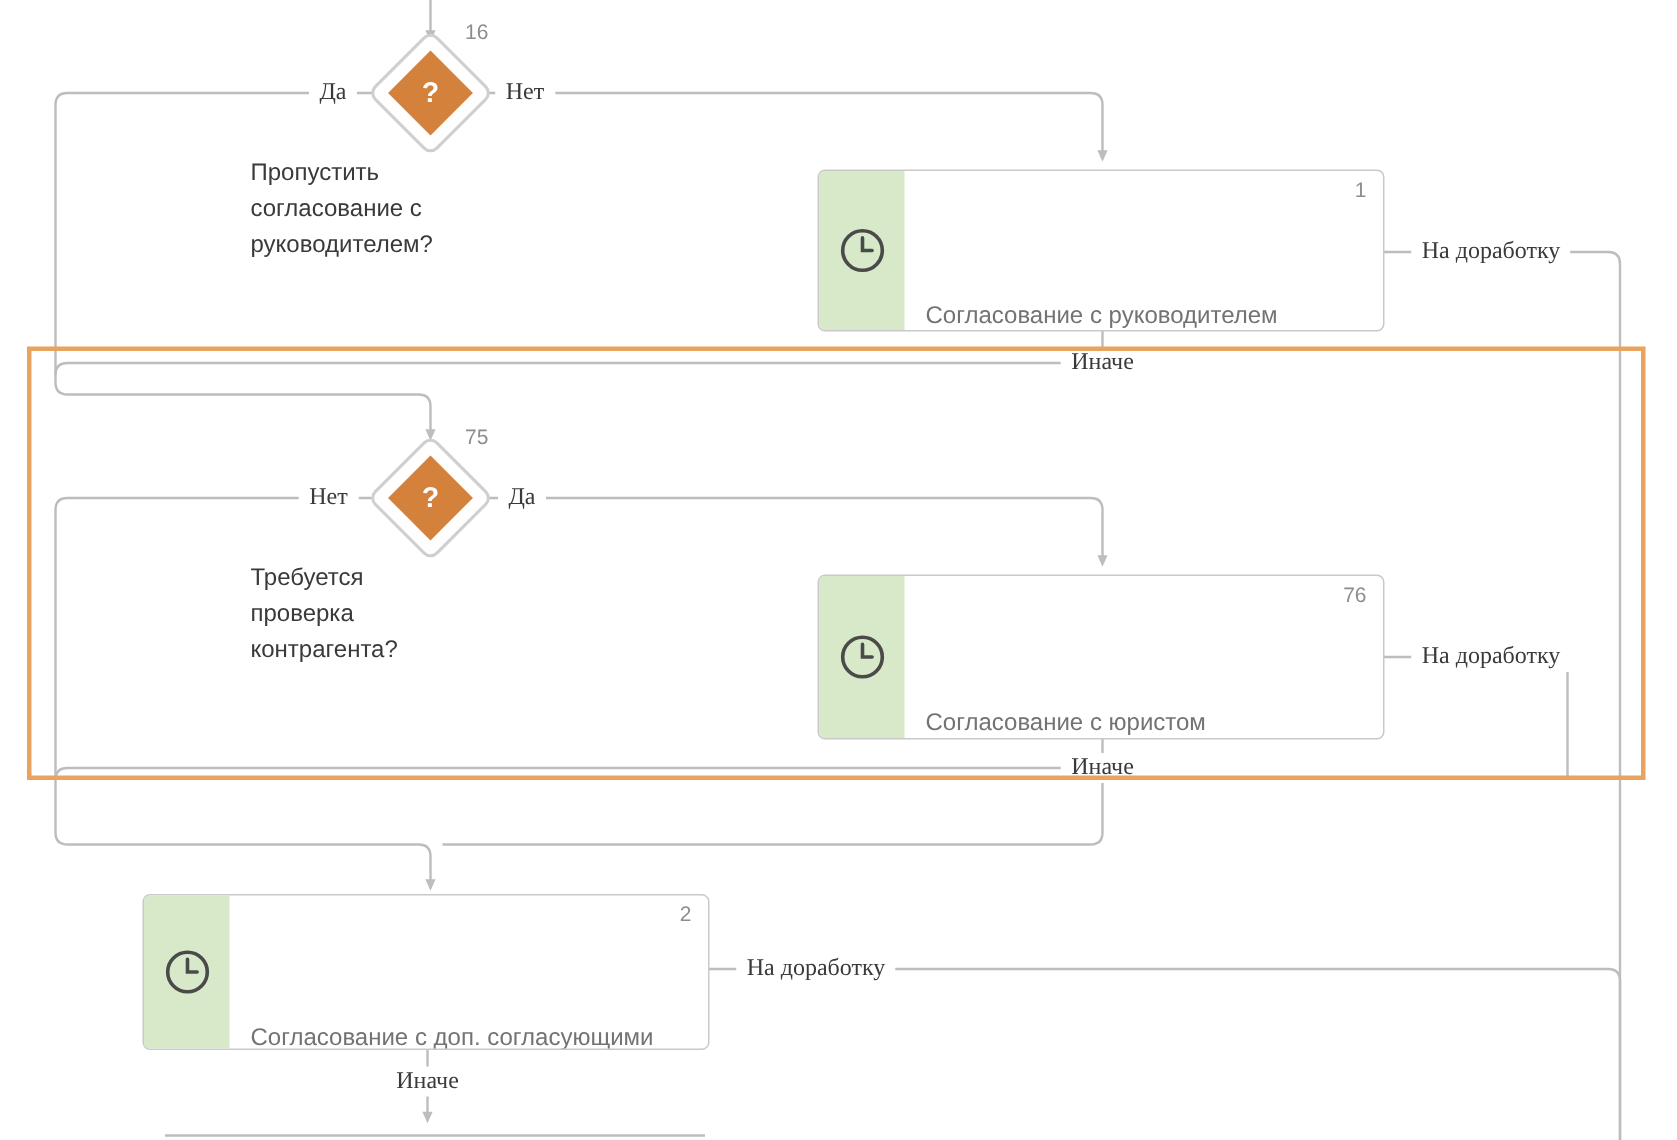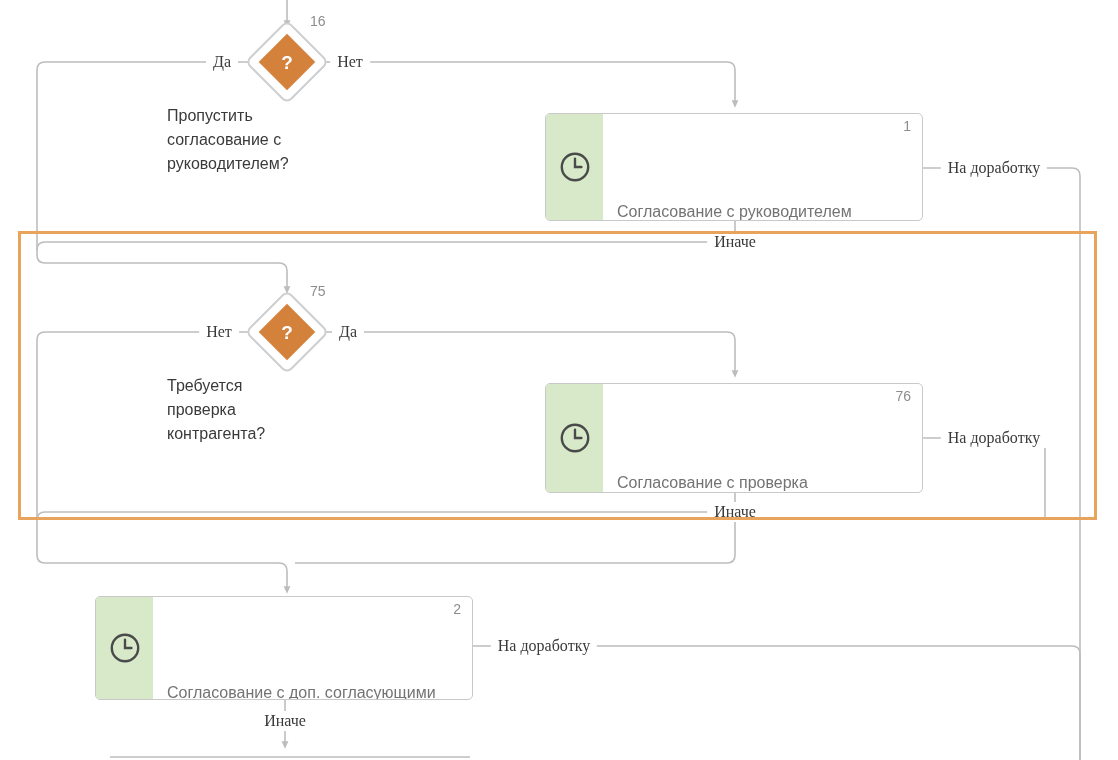--- a/index.html
+++ b/index.html
@@ -232,21 +232,21 @@
 контрагента?</div>
 
   <div class="task" style="left:545px; top:383px; width:378px; height:110px;padding-left:37px;">
     <div class="strip">
       <svg class="clock" width="34" height="34" viewBox="0 0 34 34">
         <circle cx="17" cy="17" r="13.2" fill="none" stroke="#4a4a4a" stroke-width="2.4"></circle>
         <path d="M17,8.6 L17,17 L23.4,17" fill="none" stroke="#4a4a4a" stroke-width="2.4" stroke-linecap="round"></path>
       </svg>
     </div>
     <div class="num">76</div>
-    <div class="title">Согласование с проверка</div>
+    <div class="title">Согласование с юристом</div>
   </div>
   <div class="edge-label" style="left:994px; top:438px;">На доработку</div>
   <div class="edge-label" style="left:735px; top:512px;">Иначе</div>
 
   <div class="task" style="left:95px; top:596px; width:378px; height:104px;">
     <div class="strip">
       <svg class="clock" width="34" height="34" viewBox="0 0 34 34">
         <circle cx="17" cy="17" r="13.2" fill="none" stroke="#4a4a4a" stroke-width="2.4"></circle>
         <path d="M17,8.6 L17,17 L23.4,17" fill="none" stroke="#4a4a4a" stroke-width="2.4" stroke-linecap="round"></path>
       </svg>

